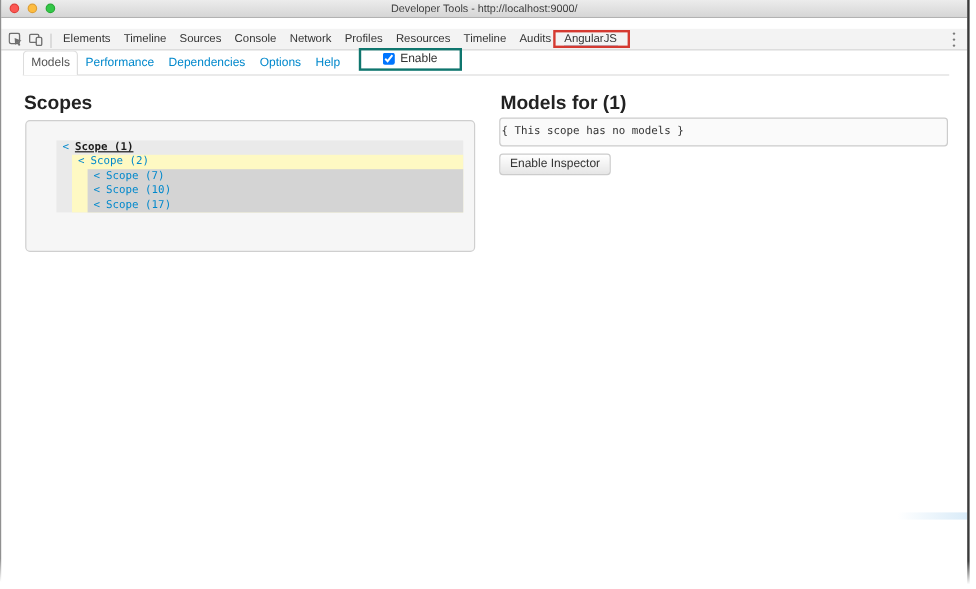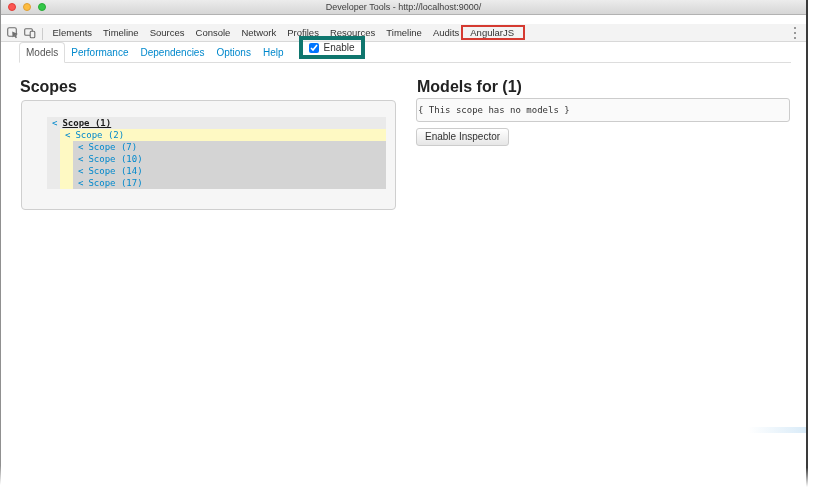--- a/index.html
+++ b/index.html
@@ -43,22 +43,22 @@
            display:flex; flex-direction:column; align-items:center; justify-content:space-between; }
   .kebab i { width:2px; height:2px; background:#7a7a7a; border-radius:50%; }
 
   
   .panel { position:absolute; left:1px; top:34px; width:805px; }
   .nav-tabs { display:flex; align-items:flex-end; margin:6px 0 0 18px; width:772px;
               border-bottom:1px solid #ddd; height:23px; font-size:10px; }
   .ptab { padding:4px 6px; color:#0088cc; cursor:pointer; white-space:nowrap; }
   .ptab.active { color:#555; background:#fff; border:1px solid #ddd; border-bottom:1px solid #fff;
               border-radius:4px 4px 0 0; margin-bottom:-1px; }
-  .enable-wrap { display:flex; align-items:center; gap:4px; margin-left:10px; margin-bottom:3px;
-              border:4px solid #0f766e; padding:2px 6px; font-size:10px; color:#333; }
+  .enable-wrap { display:flex; gap:4px; margin-left:10px; margin-bottom:3px;
+              border:2px solid #0f766e; padding:2px 18px; font-size:10px; color:#333; }
   .enable-wrap input { width:10px; height:10px; margin:0; }
 
   
   .h2 { position:absolute; font-size:16px; font-weight:bold; color:#222; }
   .scopes-h { left:20px; top:78px; }
   .models-h { left:417px; top:78px; }
 
   .scopes-box { position:absolute; left:21px; top:100px; width:375px; height:110px;
                 background:#f6f6f6; border:1px solid #cfcfcf; border-radius:4px;text-decoration:underline; }
   .tree { position:absolute; left:25px; top:16px; right:9px;
@@ -177,23 +177,20 @@
             <span class="arrow">&lt;</span><span class="slink">Scope (2)</span>
           </div>
           <div class="lvl2">
             <div class="srow">
               <span class="arrow">&lt;</span><span class="slink">Scope (7)</span>
             </div>
             <div class="srow">
               <span class="arrow">&lt;</span><span class="slink">Scope (10)</span>
             </div>
             <div class="srow">
-              <span class="arrow">&lt;</span><span class="slink">Scope (14)</span>
-            </div>
-            <div class="srow">
               <span class="arrow">&lt;</span><span class="slink">Scope (17)</span>
             </div>
           </div>
         </div>
       </div>
     </div>
   </div>
 
   <div class="h2 models-h">Models for (1)</div>
   <div class="models-box">{ This scope has no models }</div>

